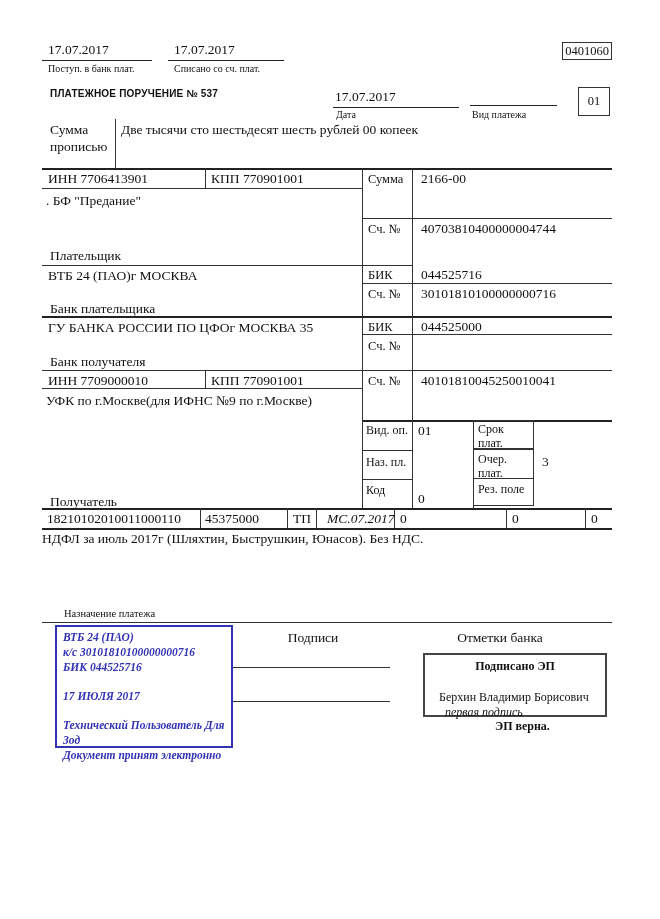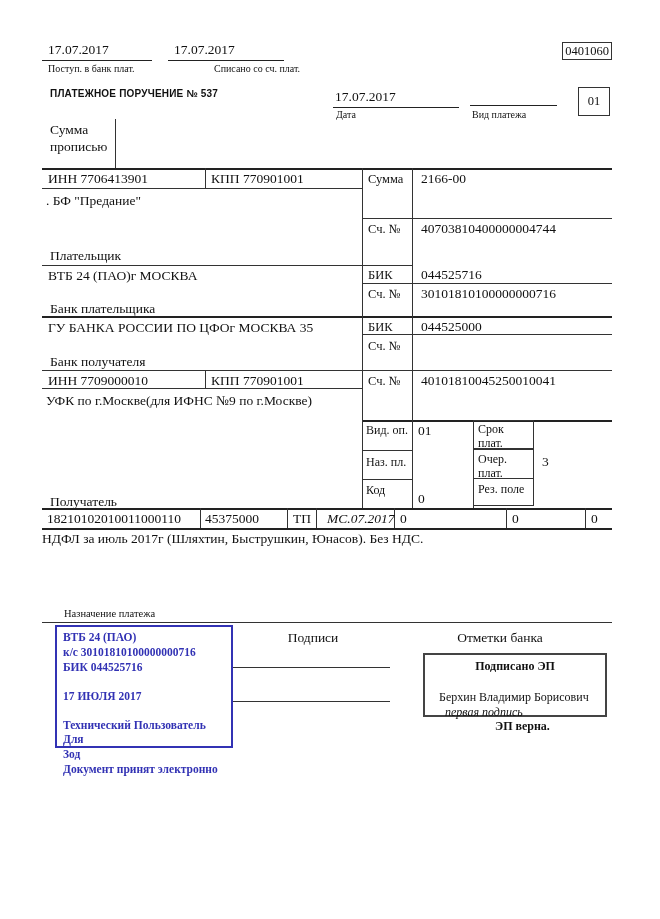--- a/index.html
+++ b/index.html
@@ -15,57 +15,58 @@
   .hline{position:absolute;background:#333;height:1px;}
   .hline2{position:absolute;background:#222;height:2px;}
   .vline{position:absolute;background:#333;width:1px;}
   .box{border:1px solid #333;}
   .title{font-family:"Liberation Sans","DejaVu Sans",sans-serif;font-weight:bold;font-size:10px;letter-spacing:.2px;}
   .bold{font-weight:bold;}
   .ital{font-style:italic;}
   .center{text-align:center;}
   .stamp{
     border:2px solid #3232b4;color:#3232b4;font-weight:bold;font-size:11.5px;line-height:1.22;
-    padding:3px 6px;box-sizing:border-box;
+    padding:3px 6px;box-sizing:border-box;font-style:italic;
   }
   .stamp div{margin:0 0 1px 0;}
   .gap{height:13px;}
   .epbox{border:2px solid #444;box-sizing:border-box;font-size:12px;line-height:1.2;}
 </style>
 </head>
 <body>
 
 <div class="page">
 
   <div class="abs" style="left:42px;top:40px;width:104px;border-bottom:1px solid #222;padding:0 0 1px 6px;">
     <span class="t13">17.07.2017</span>
   </div>
   <div class="abs lbl" style="left:48px;top:63px;">Поступ. в банк плат.</div>
 
   <div class="abs" style="left:168px;top:40px;width:110px;border-bottom:1px solid #222;padding:0 0 1px 6px;">
     <span class="t13">17.07.2017</span>
   </div>
-  <div class="abs lbl" style="left:174px;top:63px;margin-left:40px;">Списано со сч. плат.</div>
+  <div class="abs lbl" style="left:174px;top:63px;">Списано со сч. плат.</div>
 
   <div class="abs box t12 center" style="left:562px;top:42px;width:48px;height:16px;line-height:16px;">0401060</div>
 
   <div class="abs title" style="left:50px;top:88px;">ПЛАТЕЖНОЕ ПОРУЧЕНИЕ № 537</div>
 
   <div class="abs" style="left:333px;top:87px;width:124px;border-bottom:1px solid #222;padding:0 0 1px 2px;">
     <span class="t13">17.07.2017</span>
   </div>
   <div class="abs lbl" style="left:336px;top:109px;">Дата</div>
 
   <div class="abs" style="left:470px;top:104px;width:87px;border-bottom:1px solid #222;height:1px;"></div>
   <div class="abs lbl" style="left:472px;top:109px;">Вид платежа</div>
 
   <div class="abs box t12 center" style="left:578px;top:87px;width:30px;height:27px;line-height:27px;">01</div>
 
   <div class="abs t13" style="left:50px;top:122px;width:60px;">Сумма прописью</div>
   <div class="vline" style="left:115px;top:119px;height:49px;"></div>
+  <div class="abs t13" style="left:121px;top:122px;width:470px;">Две тысячи сто шестьдесят шесть рублей 00 копеек</div>
 
   <div class="abs" style="left:42px;top:168px;width:570px;height:452px;">
 
     <div class="hline2" style="left:0;top:0;width:570px;"></div>
     <div class="hline" style="left:0;top:20px;width:320px;"></div>
     <div class="hline" style="left:320px;top:50px;width:250px;"></div>
     <div class="hline" style="left:0;top:97px;width:370px;"></div>
     <div class="hline" style="left:320px;top:115px;width:250px;"></div>
     <div class="hline2" style="left:0;top:148px;width:570px;"></div>
     <div class="hline" style="left:320px;top:166px;width:250px;"></div>

